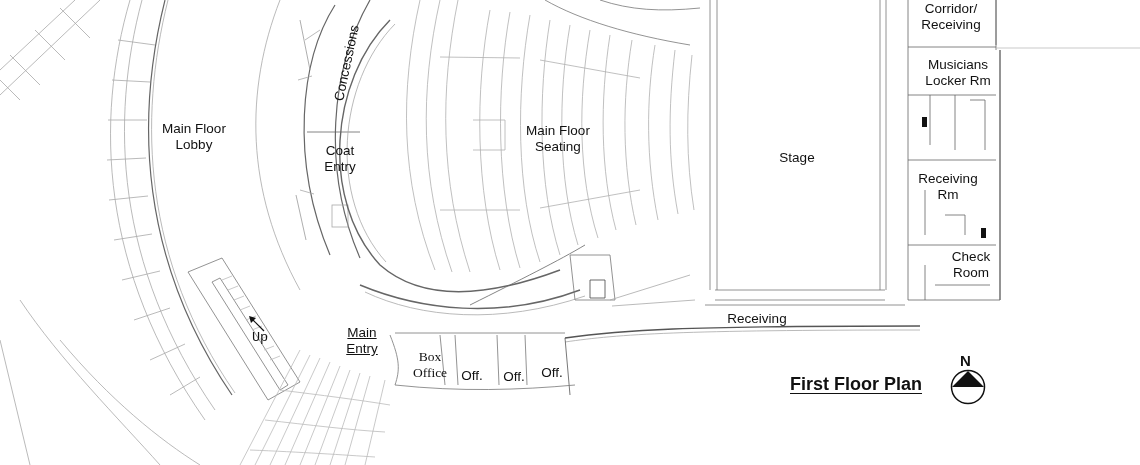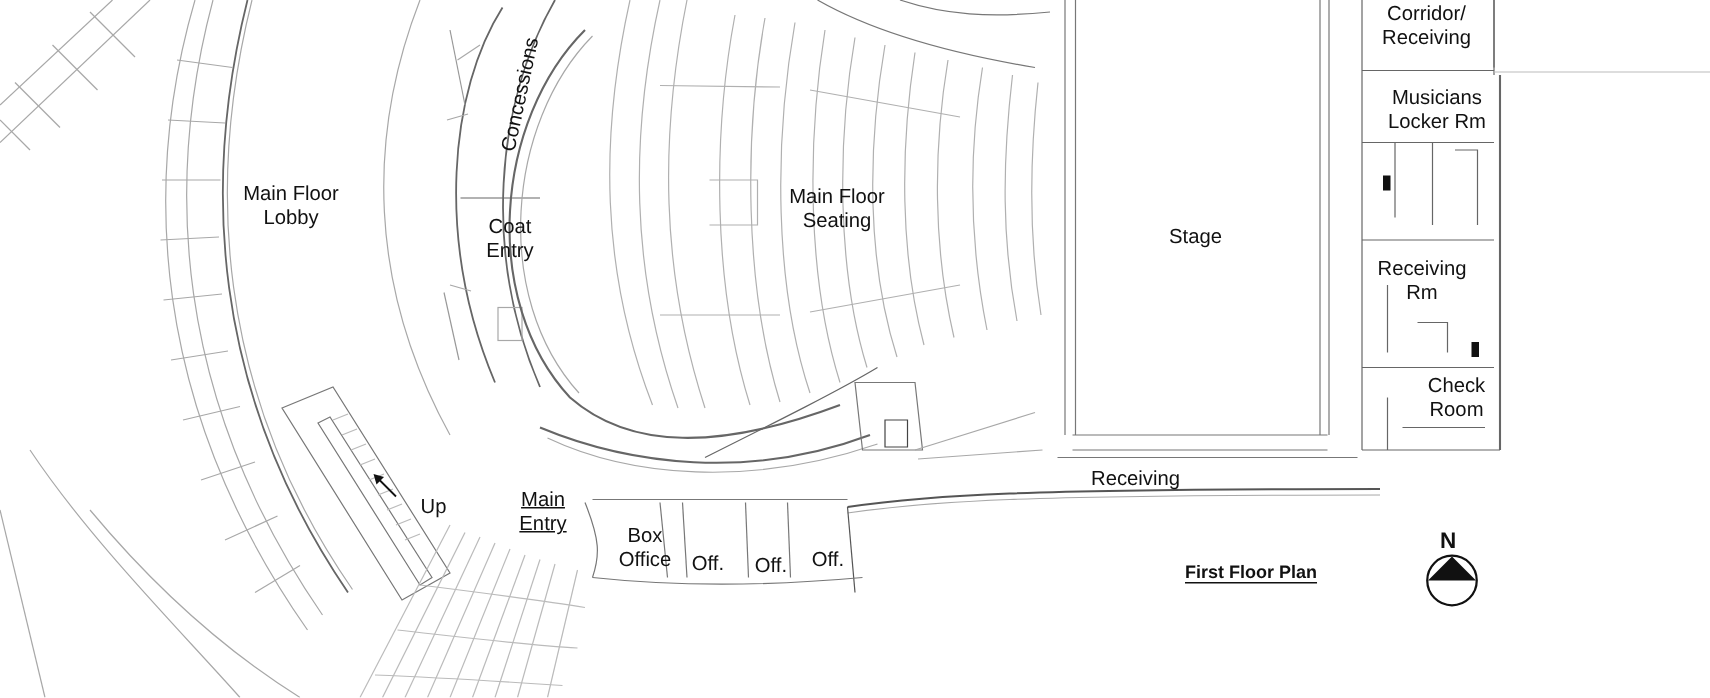--- a/index.html
+++ b/index.html
@@ -1,19 +1,19 @@
 <!DOCTYPE html>
 <html><head>
   <meta charset="utf-8">
   <style>
     html, body { margin: 0; padding: 0; background: #ffffff; }
     body { width: 1140px; height: 465px; overflow: hidden; position: relative; font-family: "Liberation Sans", sans-serif; }
     #plan { position: absolute; left: 0; top: 0; width: 1140px; height: 465px; }
     .lbl { position: absolute; font-family: "Liberation Sans", sans-serif; font-size: 13.5px; color: #111; text-align: center; line-height: 16px; white-space: pre; transform: translate(-50%, -50%); }
-    .title { position: absolute; left: 790px; top: 374px; font-family: "Liberation Sans", sans-serif; font-weight: bold; font-size: 12px; color: #111; text-decoration: underline; text-underline-offset: 3px; }
+    .title { position: absolute; left: 790px; top: 374px; font-family: "Liberation Sans", sans-serif; font-weight: bold; font-size: 18px; color: #111; text-decoration: underline; text-underline-offset: 3px; }
     .north-n { position: absolute; left: 960px; top: 352px; font-family: "Liberation Sans", sans-serif; font-weight: bold; font-size: 15px; color: #111; }
     .rot { transform: translate(-50%, -50%) rotate(-78deg); }
   </style>
 </head>
 <body>
 
 <svg id="plan" viewBox="0 0 1140 465" xmlns="http://www.w3.org/2000/svg">
   <g fill="none" stroke="#a8a8a8" stroke-width="0.8">
 
     <g>
@@ -189,26 +189,26 @@
 Receiving</div>
 <div class="lbl" style="left:958px;top:73px;">Musicians
 Locker Rm</div>
 <div class="lbl" style="left:948px;top:187px;">Receiving
 Rm</div>
 <div class="lbl" style="left:971px;top:265px;">Check
 Room</div>
 <div class="lbl" style="left:757px;top:319px;">Receiving</div>
 <div class="lbl" style="left:362px;top:341px;text-decoration:underline;">Main
 Entry</div>
-<div class="lbl" style="left:430px;top:365px;">Box
+<div class="lbl" style="left:430px;top:365px;font-family:Liberation Serif, serif;">Box
 Office</div>
 <div class="lbl" style="left:472px;top:376px;">Off.</div>
 <div class="lbl" style="left:514px;top:377px;">Off.</div>
 <div class="lbl" style="left:552px;top:373px;">Off.</div>
-<div class="lbl" style="left:289px;top:338px;">Up</div>
+<div class="lbl" style="left:260px;top:338px;font-family:Liberation Mono, monospace;">Up</div>
 
 <svg style="position:absolute;left:246px;top:313px;" width="22" height="22">
   <path d="M18 18 L5 5" stroke="#111" stroke-width="1.2"></path>
   <path d="M3 3 L10 5 L5 10 Z" fill="#111"></path>
 </svg>
 
 <div class="title">First Floor Plan</div>
 <div class="north-n">N</div>
 <svg style="position:absolute;left:950px;top:369px;" width="36" height="36">
   <circle cx="18" cy="18" r="16.5" fill="#fff" stroke="#111" stroke-width="1.5"></circle>

